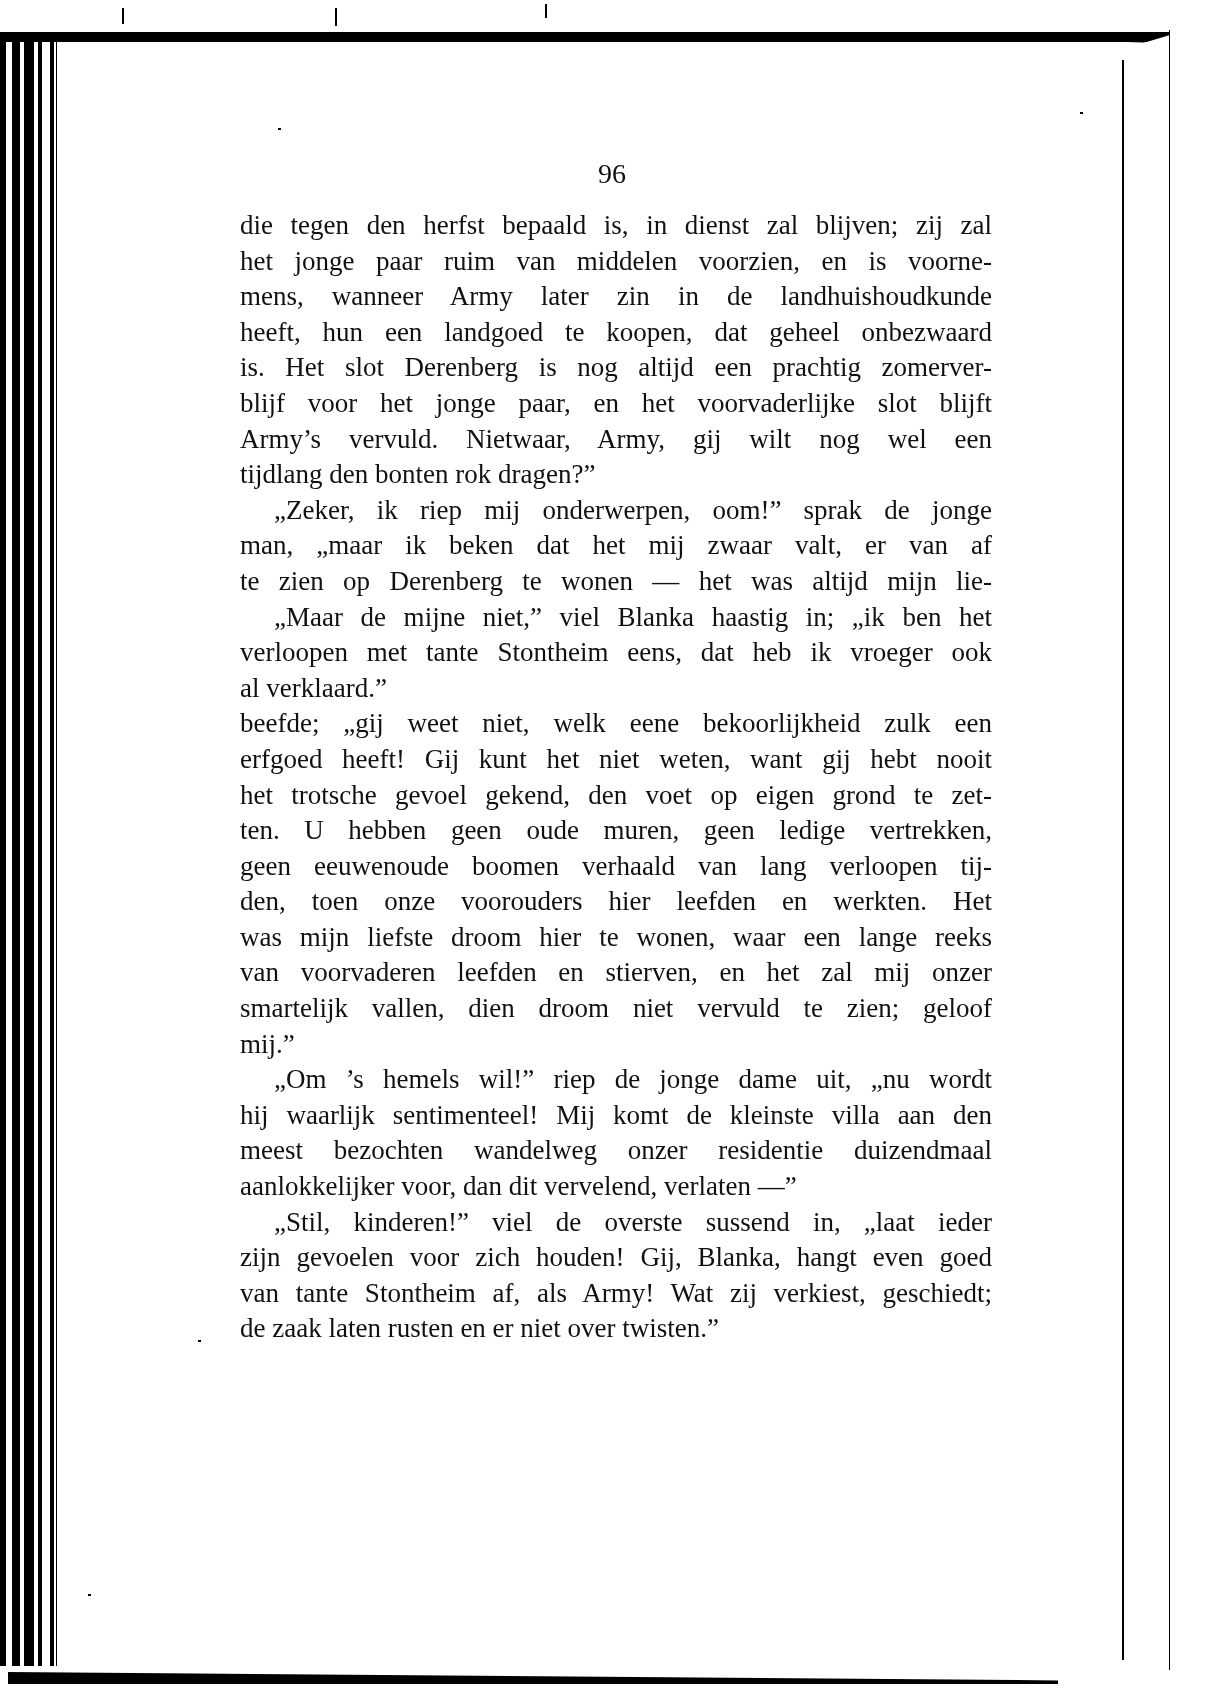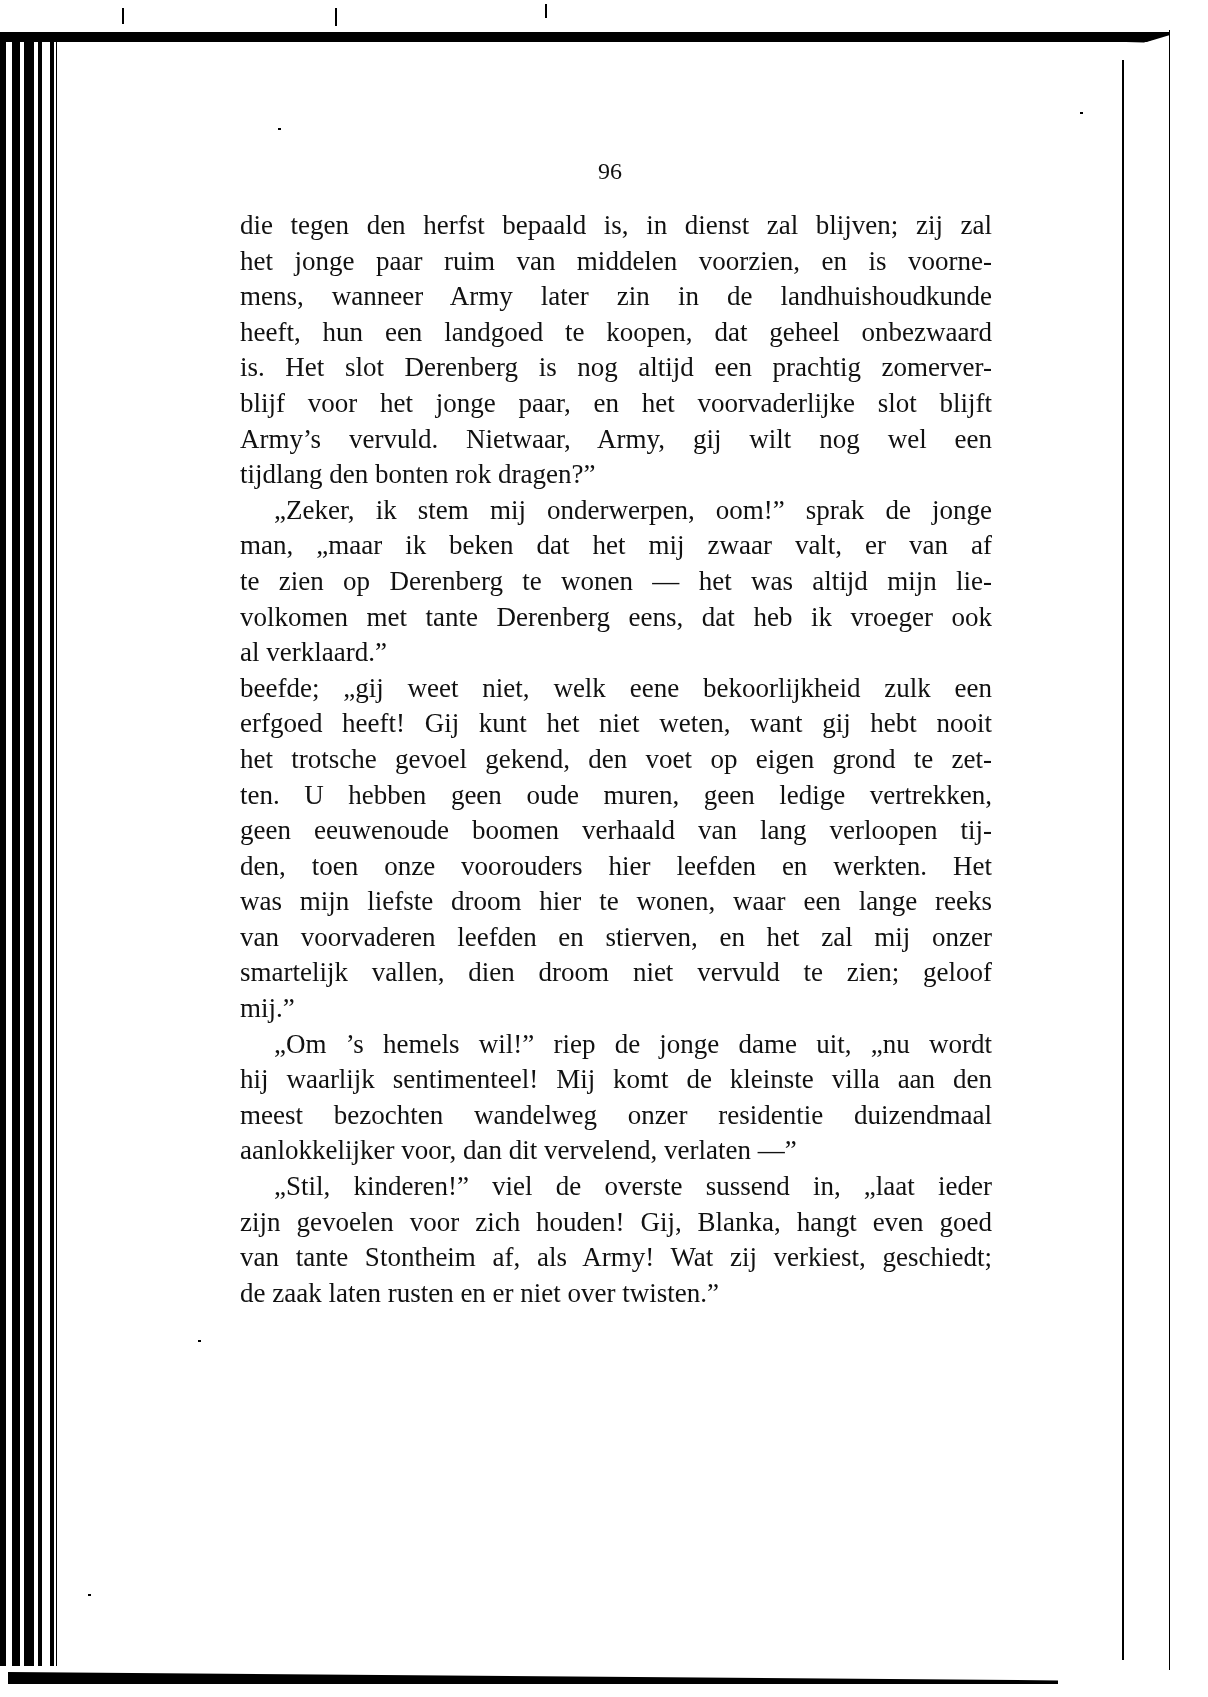--- a/index.html
+++ b/index.html
@@ -11,21 +11,21 @@
   .binding .bar { position:absolute; top:0; bottom:0; background:#000; }
   .top-edge { position:absolute; left:0; top:32px; width:1170px; height:10px; background:#000;
     clip-path: polygon(0 0, 100% 0, 100% 30%, 98% 100%, 0 100%); }
   .top-edge2 { position:absolute; left:520px; top:14px; width:650px; height:30px; background:#000;
     clip-path: polygon(0 65%, 60% 60%, 85% 60%, 100% 65%, 96% 95%, 70% 80%, 0 80%); }
   .tick { position:absolute; width:2px; background:#000; }
   .bottom-edge { position:absolute; left:8px; top:1672px; width:1050px; height:12px; background:#000;
     clip-path: polygon(0 0, 100% 70%, 100% 100%, 0 100%); }
   .right-line { position:absolute; width:1px; background:#000; }
   .right-line.thick { width:2px; }
-  .page-number { position:absolute; left:598px; top:158px; font-size:24px; letter-spacing:0; }
+  .page-number { position:absolute; left:598px; top:158px; font-size:28px; letter-spacing:0; }
   .text-block { position:absolute; left:240px; top:208px; width:752px; font-size:27px; line-height:35.6px; }
   .line { white-space:nowrap; text-align:justify; text-align-last:justify; display:block; height:35.6px; }
   .line.last { text-align-last:left; }
   .line.indent { padding-left:34px; }
   .speck { position:absolute; width:3px; height:2px; background:#000; }
 </style>
 </head>
 <body>
 
 <div class="binding">
@@ -53,24 +53,25 @@
 
 <div class="text-block" id="text-block">
     <span class="line">die tegen den herfst bepaald is, in dienst zal blijven; zij zal</span>
     <span class="line">het jonge paar ruim van middelen voorzien, en is voorne-</span>
     <span class="line">mens, wanneer Army later zin in de landhuishoudkunde</span>
     <span class="line">heeft, hun een landgoed te koopen, dat geheel onbezwaard</span>
     <span class="line">is. Het slot Derenberg is nog altijd een prachtig zomerver-</span>
     <span class="line">blijf voor het jonge paar, en het voorvaderlijke slot blijft</span>
     <span class="line">Army’s vervuld. Nietwaar, Army, gij wilt nog wel een</span>
     <span class="line last">tijdlang den bonten rok dragen?”</span>
-    <span class="line indent">„Zeker, ik stem mij onderwerpen, oom!” sprak de jonge</span>
+    <span class="line indent">„Zeker, ik riep mij onderwerpen, oom!” sprak de jonge</span>
     <span class="line">man, „maar ik beken dat het mij zwaar valt, er van af</span>
     <span class="line">te zien op Derenberg te wonen — het was altijd mijn lie-</span>
-    <span class="line">volkomen met tante Derenberg eens, dat heb ik vroeger ook</span>
+    <span class="line indent">„Maar de mijne niet,” viel Blanka haastig in; „ik ben het</span>
+    <span class="line">verloopen met tante Stontheim eens, dat heb ik vroeger ook</span>
     <span class="line last">al verklaard.”</span>
     <span class="line">beefde; „gij weet niet, welk eene bekoorlijkheid zulk een</span>
     <span class="line">erfgoed heeft! Gij kunt het niet weten, want gij hebt nooit</span>
     <span class="line">het trotsche gevoel gekend, den voet op eigen grond te zet-</span>
     <span class="line">ten. U hebben geen oude muren, geen ledige vertrekken,</span>
     <span class="line">geen eeuwenoude boomen verhaald van lang verloopen tij-</span>
     <span class="line">den, toen onze voorouders hier leefden en werkten. Het</span>
     <span class="line">was mijn liefste droom hier te wonen, waar een lange reeks</span>
     <span class="line">van voorvaderen leefden en stierven, en het zal mij onzer</span>
     <span class="line">smartelijk vallen, dien droom niet vervuld te zien; geloof</span>

